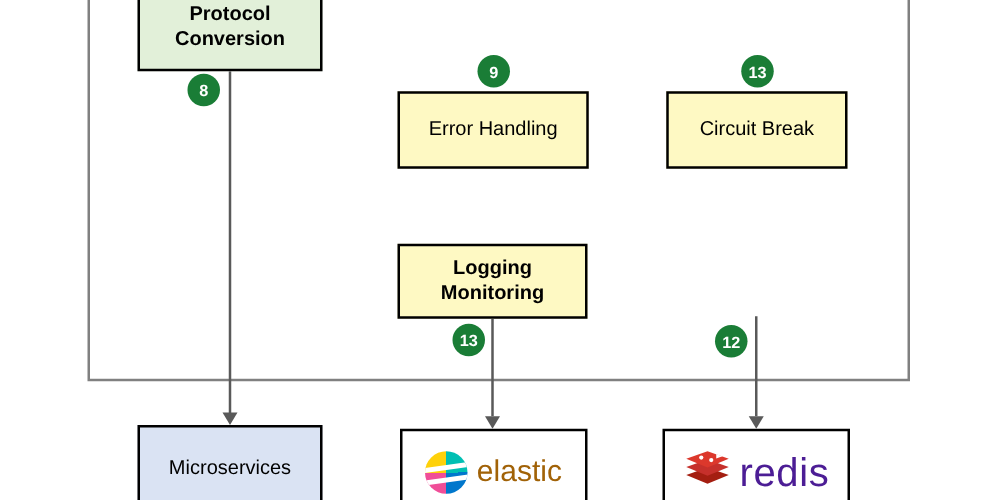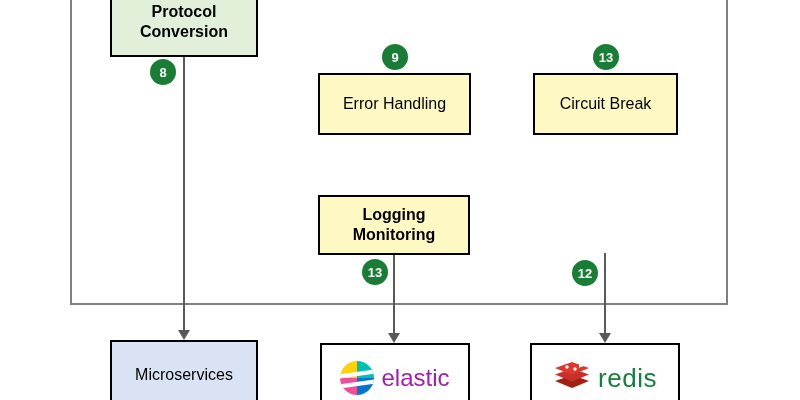--- a/index.html
+++ b/index.html
@@ -62,24 +62,24 @@
     background:conic-gradient(from 0deg, #00bfb3 0 90deg, #0077cc 90deg 180deg,
                #f04e98 180deg 270deg, #fed10a 270deg 360deg);
     overflow:hidden;
   }
   .elastic-logo::before, .elastic-logo::after {
     content:""; position:absolute; left:-3px; right:-3px; height:4px;
     background:#ffffff; transform:rotate(-8deg);
   }
   .elastic-logo::before { top:11px; }
   .elastic-logo::after  { top:21px; }
-  .elastic-text { font-size:24px; color:#a21caf; }
+  .elastic-text { font-size:24px; color:#a16207; }
 
   .redis-logo { flex:0 0 auto; }
-  .redis-text { font-size:26px; font-weight:500; color:#15803d; letter-spacing:0.5px; }
+  .redis-text { font-size:32px; font-weight:500; color:#4c1d95; letter-spacing:0.5px; }
 </style>
 </head>
 <body>
 
 <div class="canvas">
 
   <div class="container-box"></div>
 
   <div class="vline" id="line-1"></div>
   <div class="arrowhead" id="head-1"></div>

